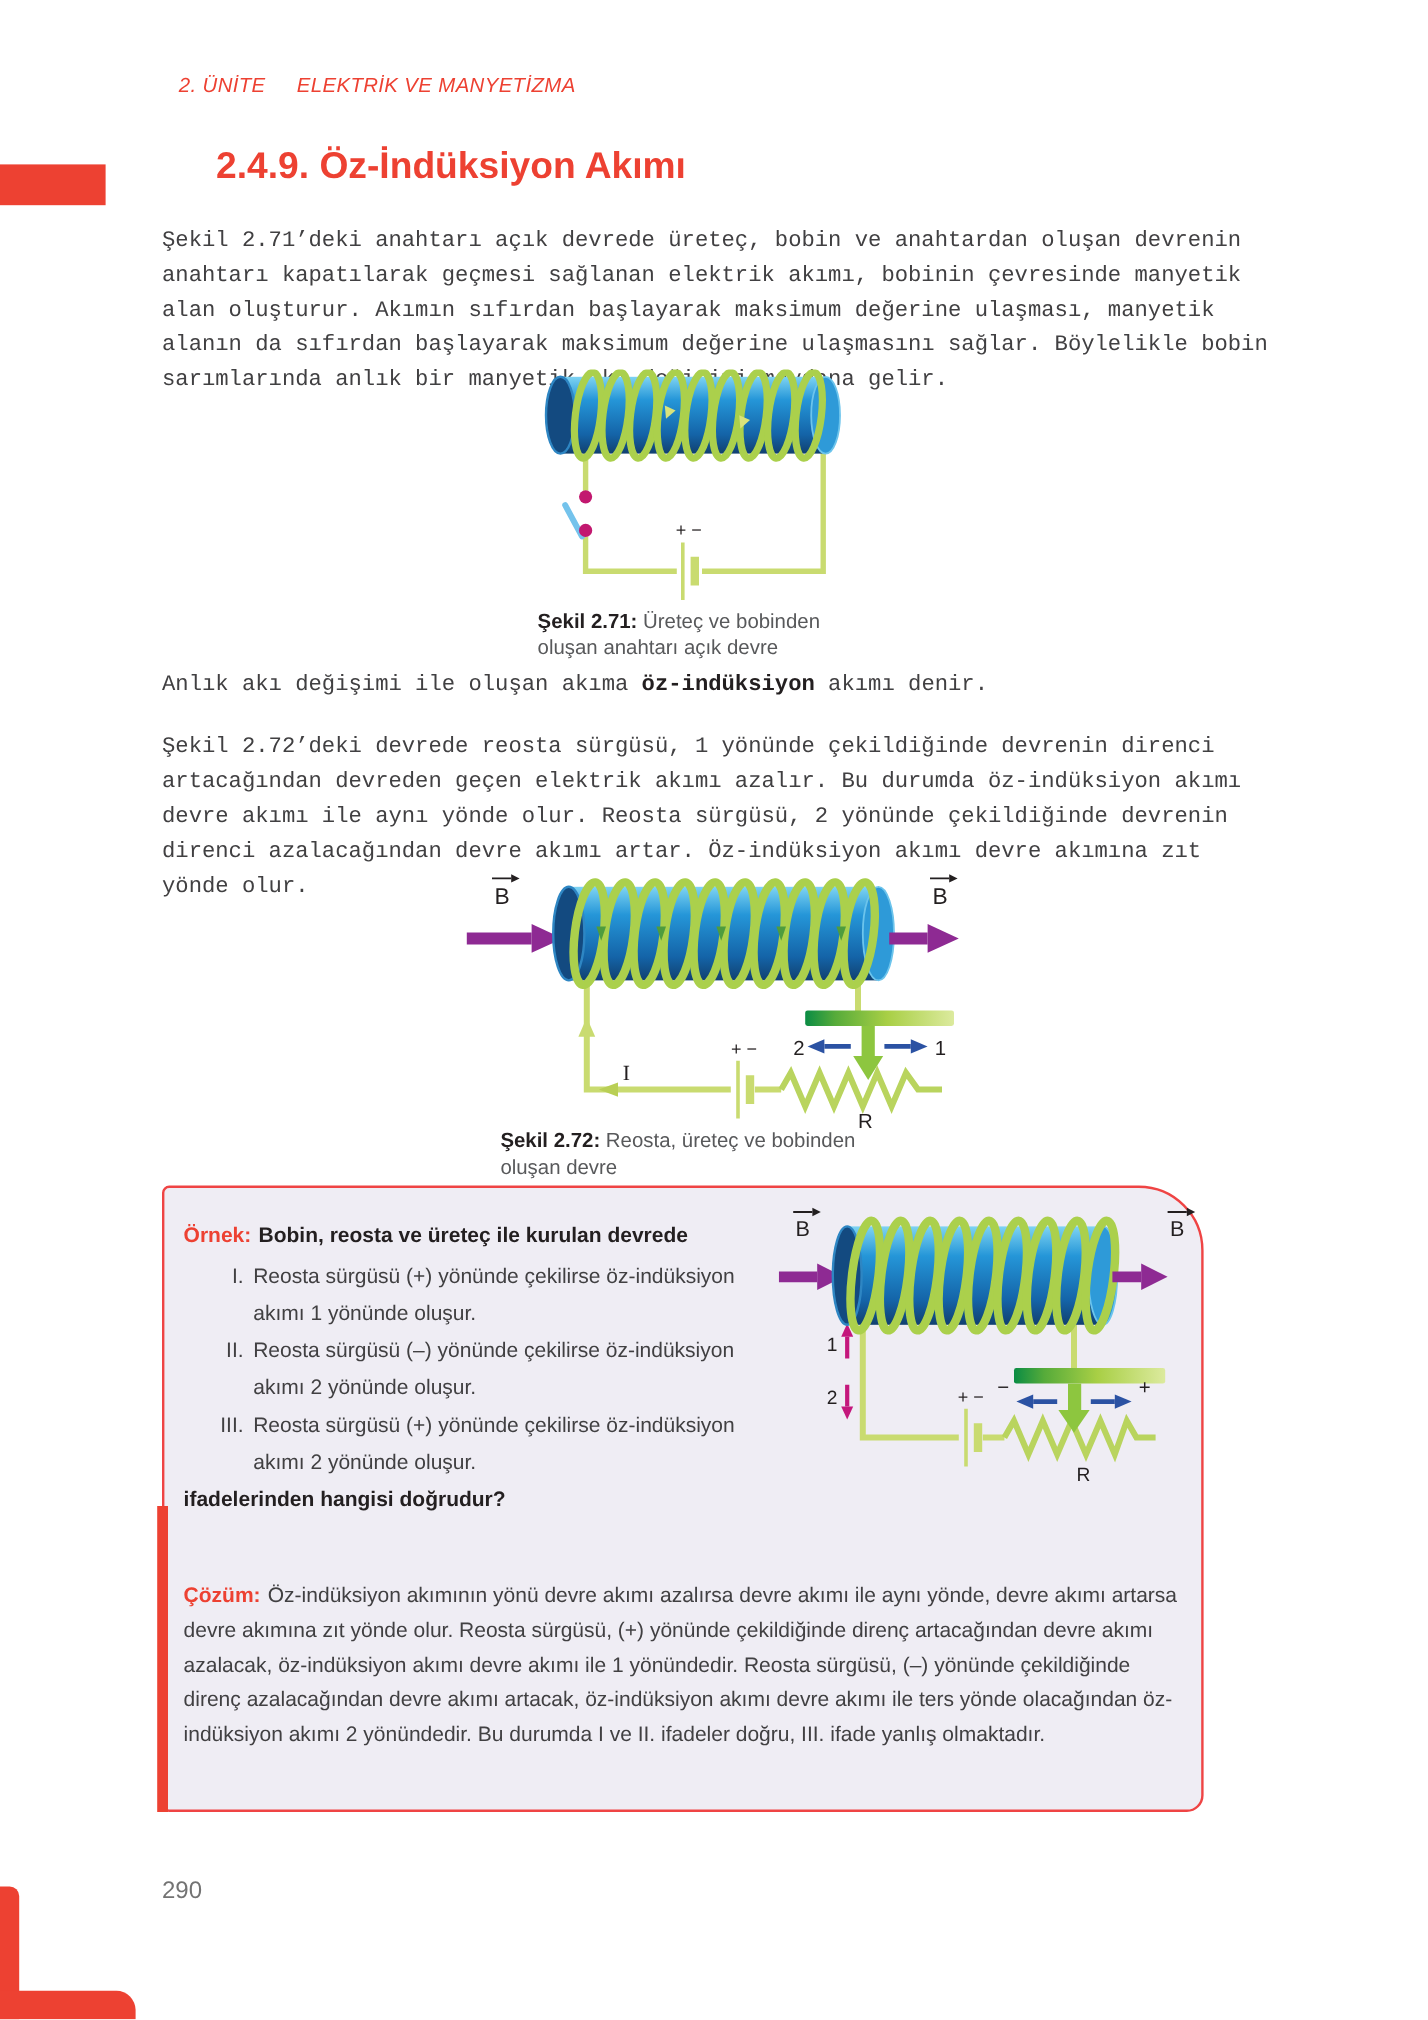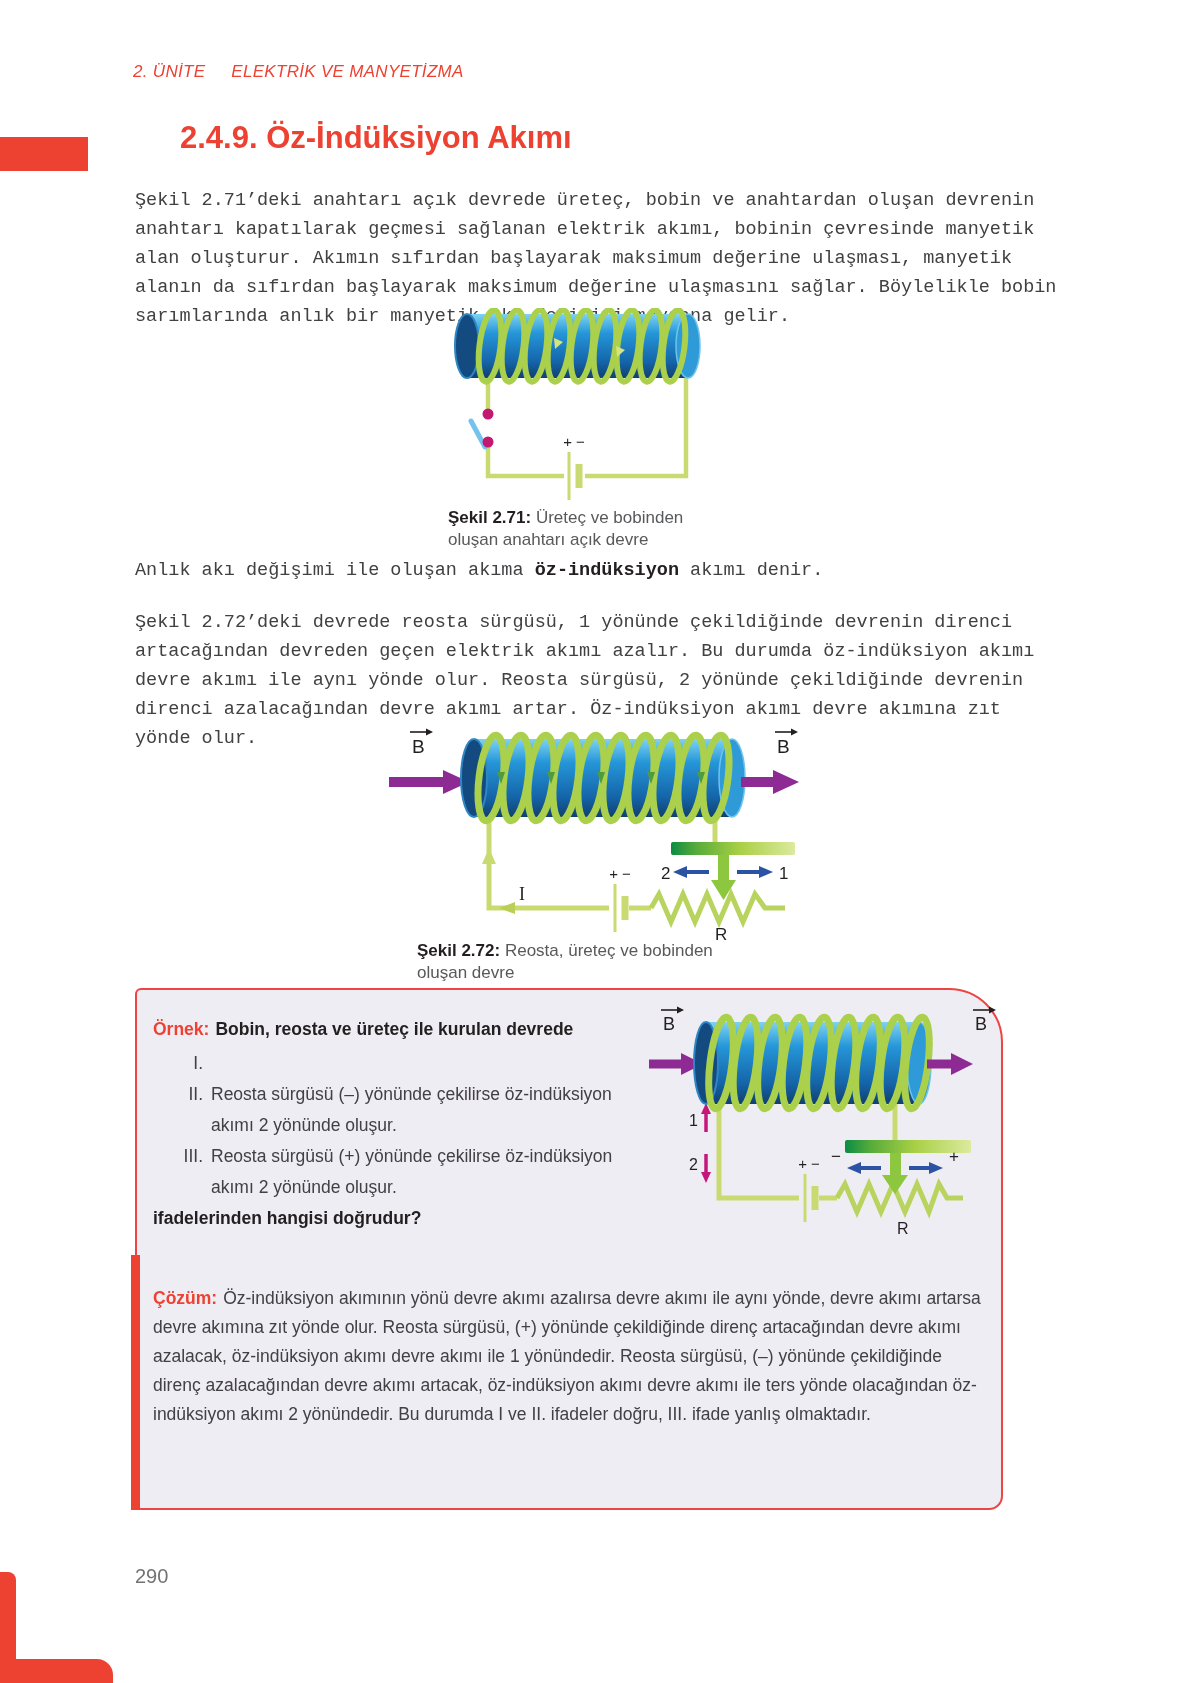--- a/index.html
+++ b/index.html
@@ -1,19 +1,19 @@
 <!DOCTYPE html>
 <html><head>
 <meta charset="utf-8">
 <style>
   * { margin:0; padding:0; box-sizing:border-box; }
   html,body { background:#ffffff; font-family:"Liberation Sans", sans-serif; }
   .page { position:relative; width:1190px; height:1683px; background:#ffffff; overflow:hidden; }
 
-  .unit-header { position:absolute; left:133px; top:62px; font-size:17px; font-style:italic;
+  .unit-header { position:absolute; left:149px; top:62px; font-size:17px; font-style:italic;
                  color:#ed4132; letter-spacing:.3px; }
   .unit-header .unit-label { margin-right:26px; }
 
   .red-bar { position:absolute; left:0; top:137px; width:88px; height:34px; background:#ed4132; }
   .section-title { position:absolute; left:180px; top:120px; font-size:31px; font-weight:bold; color:#ed4132; }
 
   .body-text { position:absolute; color:#414042; font-size:18.5px; line-height:29px;font-family:Liberation Mono, monospace; }
   .body-text b { color:#231f20; }
   .p1 { left:135px; top:186px; width:930px; }
   .p2 { left:135px; top:556px; width:930px; }
@@ -204,20 +204,21 @@
     <b>Şekil 2.72:</b><span> Reosta, üreteç ve bobinden oluşan devre</span>
   </p>
 
   <div class="example-box">
     <p class="example-intro">
       <span class="red-label">Örnek:</span><span>Bobin, reosta ve üreteç ile kurulan devrede</span>
     </p>
     <div class="example-items">
       <div class="item">
         <span class="num">I.</span>
+        <span class="txt">Reosta sürgüsü (+) yönünde çekilirse öz-indüksiyon akımı 1 yönünde oluşur.</span>
       </div>
       <div class="item">
         <span class="num">II.</span>
         <span class="txt">Reosta sürgüsü (–) yönünde çekilirse öz-indüksiyon akımı 2 yönünde oluşur.</span>
       </div>
       <div class="item">
         <span class="num">III.</span>
         <span class="txt">Reosta sürgüsü (+) yönünde çekilirse öz-indüksiyon akımı 2 yönünde oluşur.</span>
       </div>
     </div>

